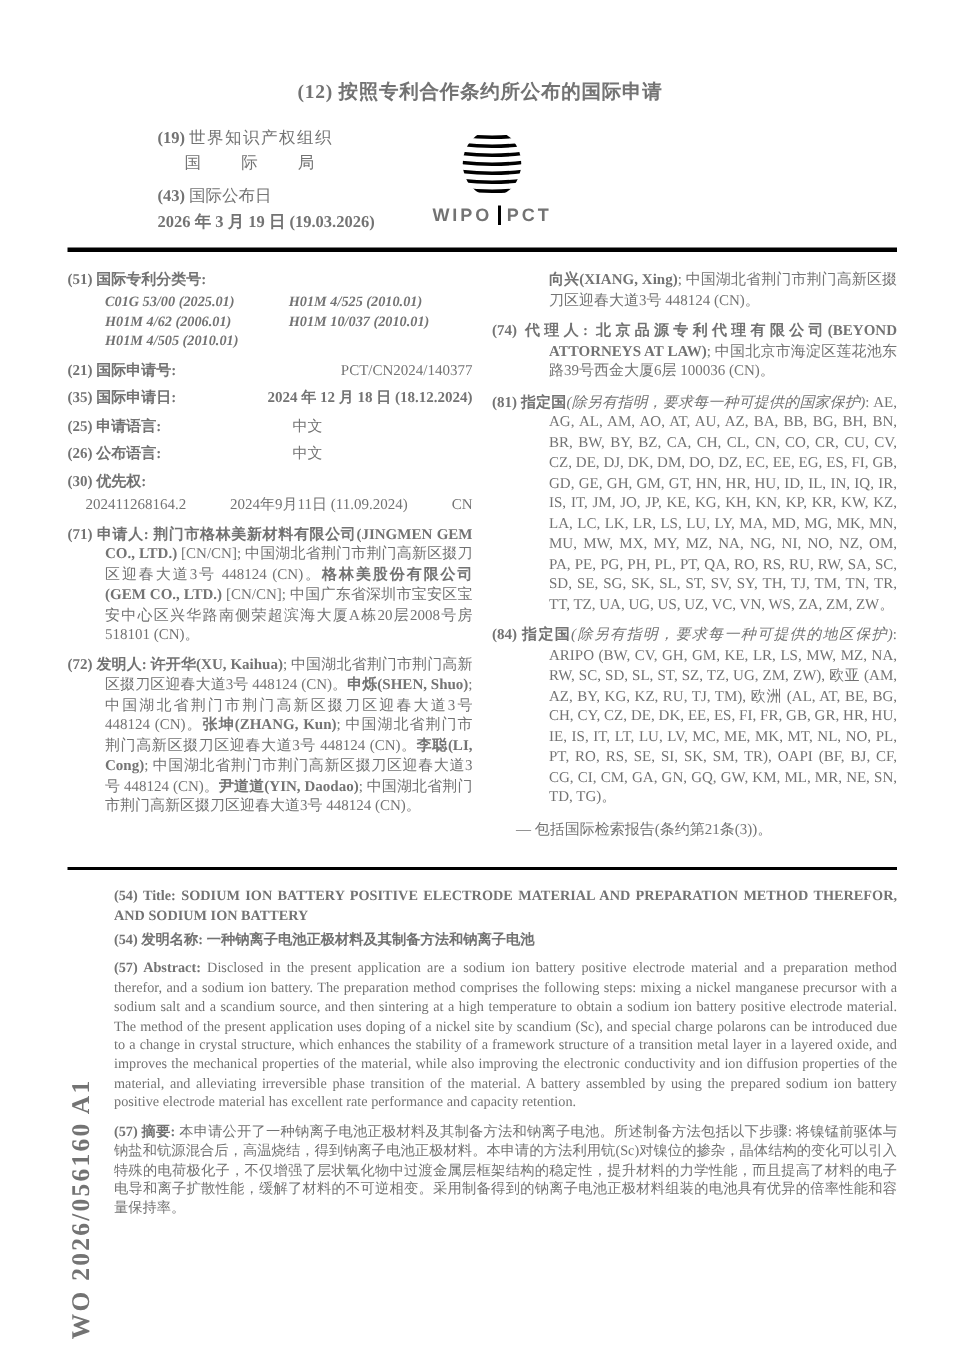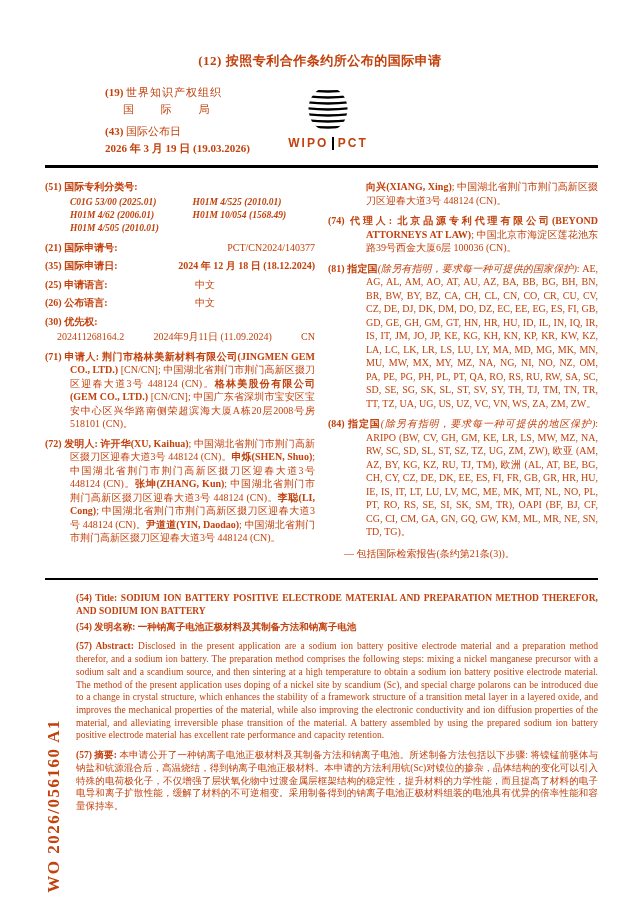--- a/index.html
+++ b/index.html
@@ -1,18 +1,18 @@
 <!DOCTYPE html>
 <html lang="zh"><head>
 <meta charset="utf-8">
 <style>
   * { margin:0; padding:0; box-sizing:border-box; }
   html,body { background:#ffffff; }
   .page {
-    position:relative; width:640px; height:905px; background:#fff; color:#c2410c;
+    position:relative; width:640px; height:905px; background:#fff; color:#737373;
     font-family:"Liberation Serif","DejaVu Serif",serif; overflow:hidden;
   }
   .b { font-weight:bold; }
   .pub-type { padding-top:52px; text-align:center; font-size:13px; font-weight:bold; letter-spacing:.5px; }
 
   .header-row { display:flex; align-items:flex-start; padding:14px 42px 0 45px; }
   .org-block { margin-left:60px; width:178px; font-size:11px; line-height:1.55; white-space:nowrap; }
   .org-name { letter-spacing:1px; }
   .bureau { letter-spacing:12px; padding-left:18px; }
   .pubdate-label { margin-top:5px; }
@@ -105,21 +105,21 @@
 
   <div class="body-cols">
 
     <div class="col">
       <div class="field">
         <b>(51) 国际专利分类号:</b>
         <div class="ipc-grid">
           <div>C01G 53/00 (2025.01)</div>
           <div>H01M 4/525 (2010.01)</div>
           <div>H01M 4/62 (2006.01)</div>
-          <div>H01M 10/054 (1568.49)</div>
+          <div>H01M 10/037 (2010.01)</div>
           <div>H01M 4/505 (2010.01)</div>
         </div>
       </div>
 
       <div class="kv">
         <b class="k">(21) 国际申请号:</b>
         <span class="v">PCT/CN2024/140377</span>
       </div>
 
       <div class="kv">

